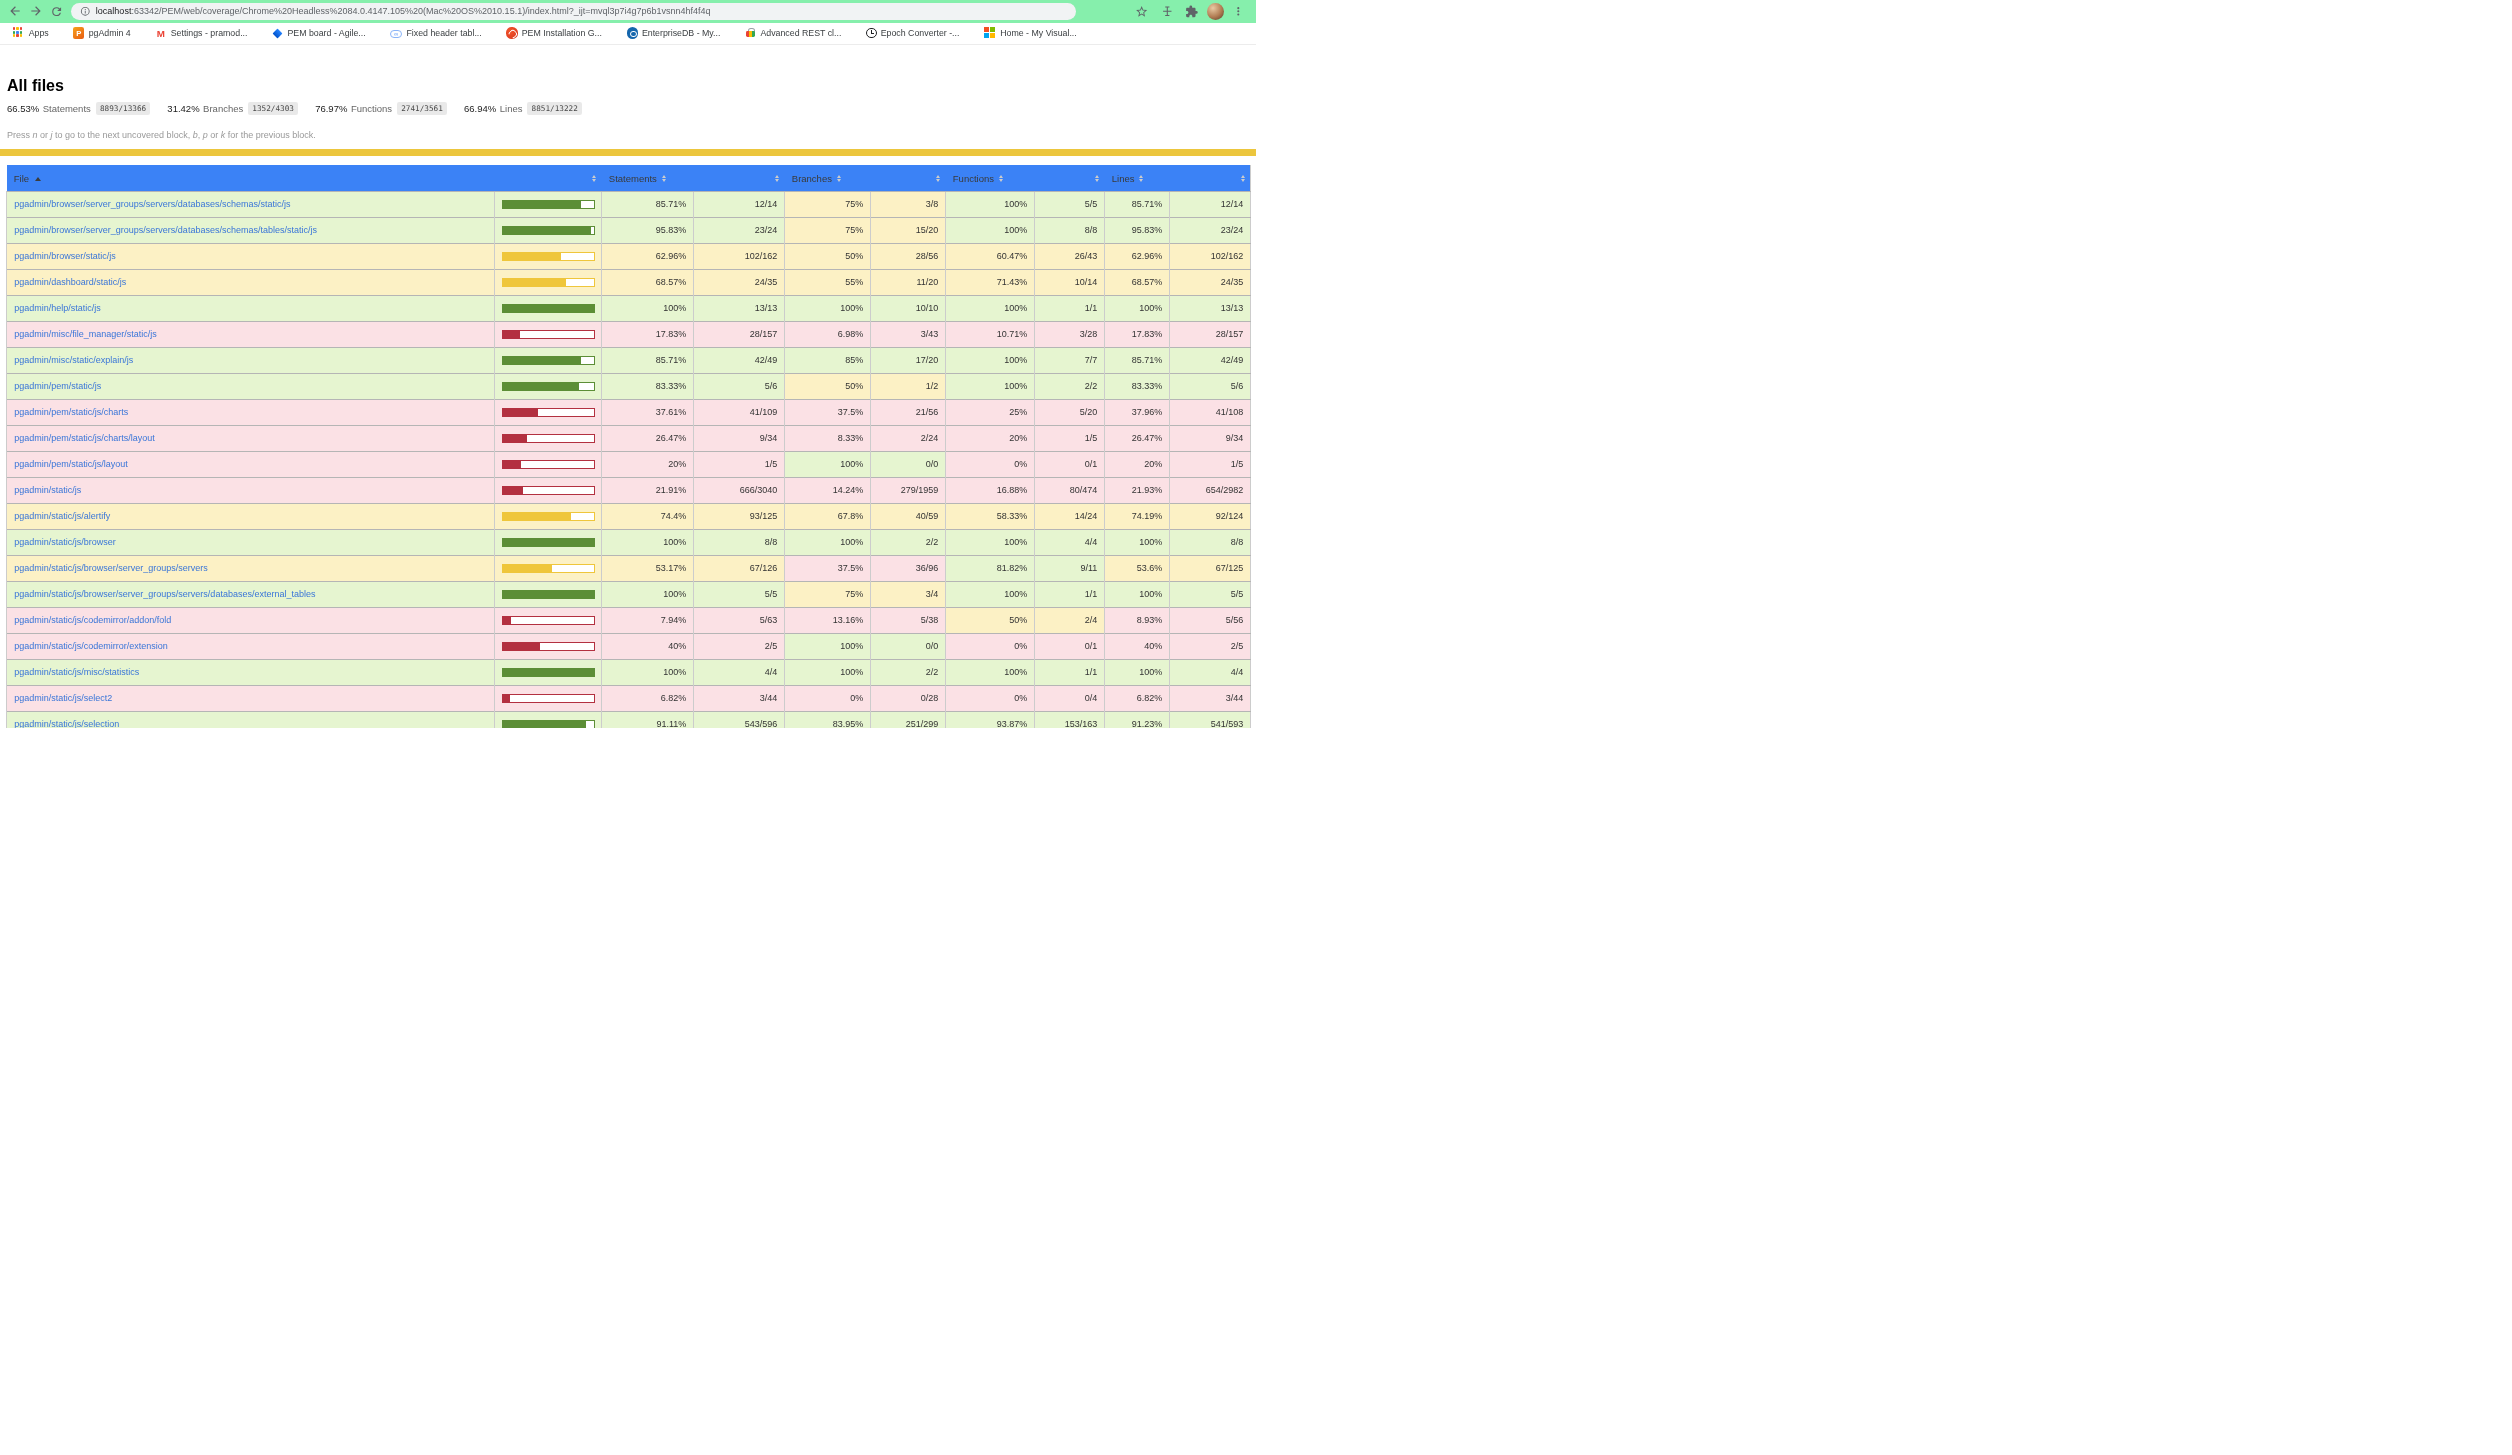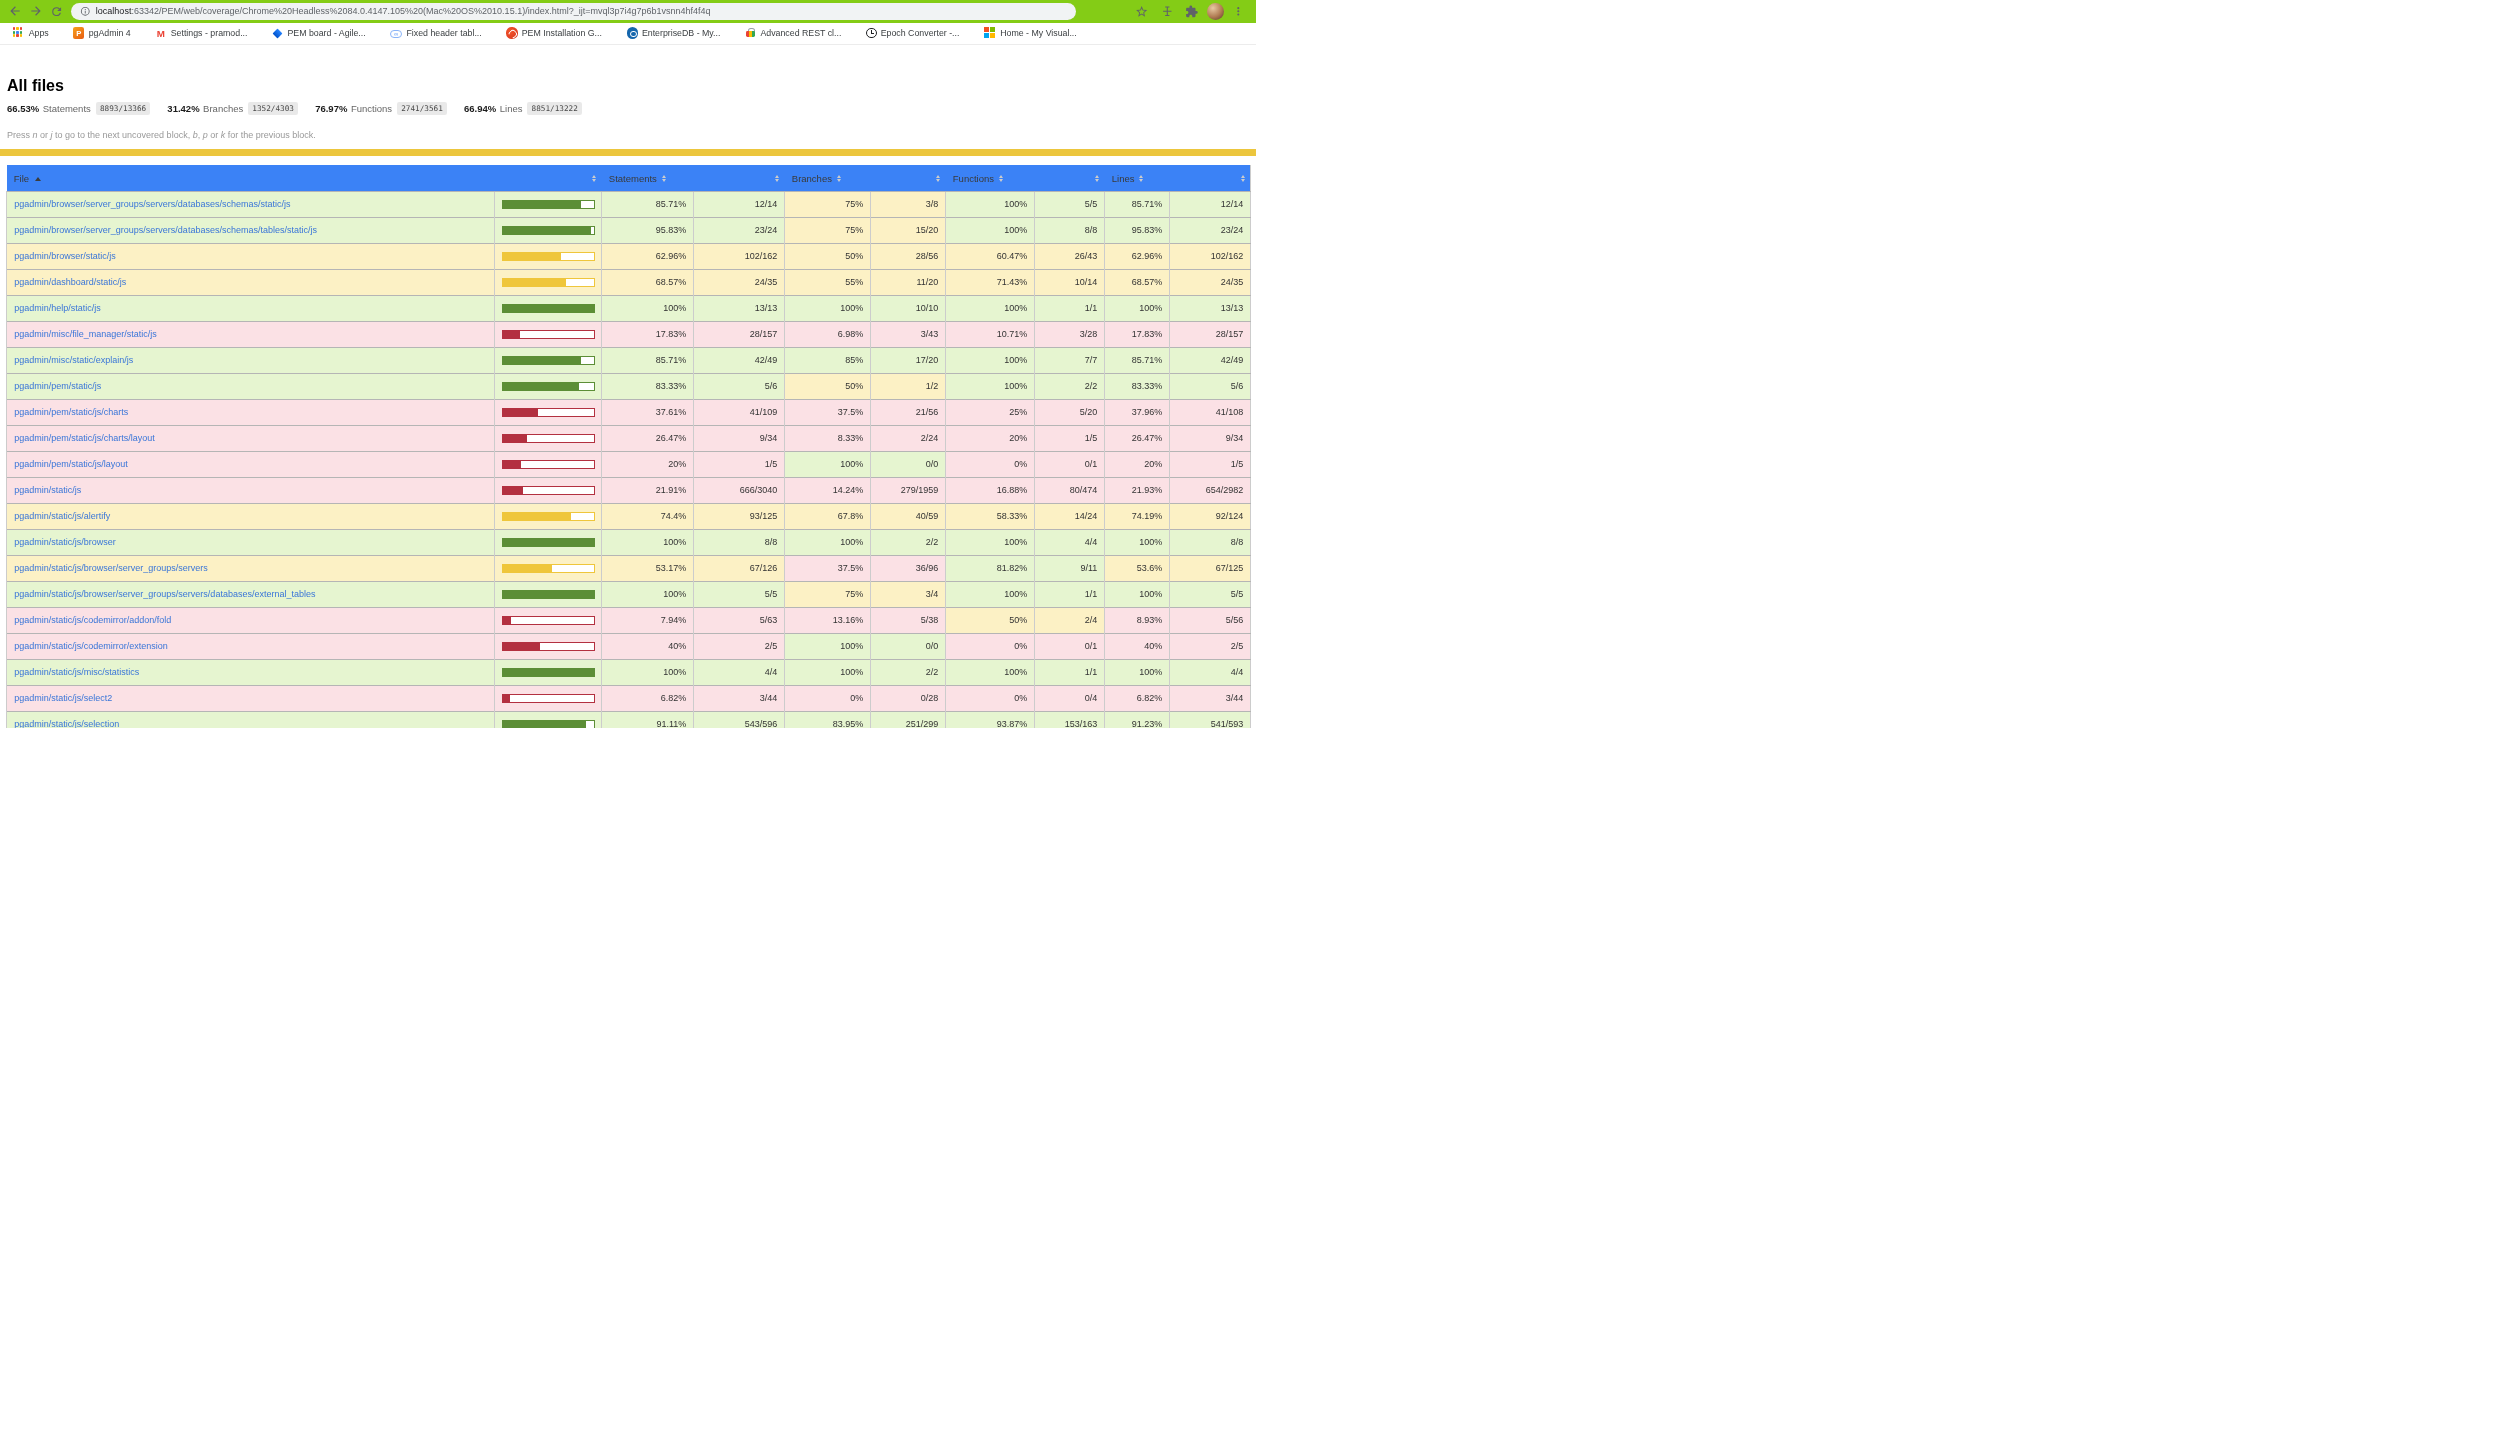--- a/index.html
+++ b/index.html
@@ -1,20 +1,20 @@
 <!DOCTYPE html>
 <html style="--bg-high: #e6f5d0; --bg-med: #fcf1c5; --bg-low: #fbe1e5; --bar-high: #5c8e36; --bar-med: #efc63b; --bar-low: #b33040; --status-line: #ecc63d; --link: #3a76d8;font-size:11.2px"><head>
 <meta charset="utf-8">
 <style>
   * { margin:0; padding:0; box-sizing:border-box; }
   html,body { width:1256px; height:728px; overflow:hidden; background:#fff;
     font-family:"Liberation Sans", sans-serif; color:#202124; }
 
   
-  .toolbar { height:22.5px; display:flex; align-items:center; padding:0 7px 0 4.2px; background:#84cc16; }
+  .toolbar { height:22.5px; display:flex; align-items:center; padding:0 7px 0 4.2px; background:#86efac; }
   .nav-btn { width:21px; height:19.7px; display:flex; align-items:center; justify-content:center;
     border:none; background:transparent; cursor:pointer; flex:none; }
   .nav-btn svg { fill:#5f6368; }
   .omnibox { flex:none; width:1005px; height:17px; margin-left:4.2px; background:#f1f3f4;
     border-radius:8.4px; display:flex; align-items:center; padding:0 8.4px; overflow:hidden; }
   .omnibox svg { fill:#5f6368; flex:none; }
   .url-text { margin-left:5.6px; font-size:9px; white-space:nowrap; }
   .url-host { color:#202124; }
   .url-rest { color:#5f6368; }
   .tb-right { display:flex; align-items:center; margin-left:auto; gap:4.2px; }
@@ -53,21 +53,21 @@
   .bi-clock::before { content:""; position:absolute; left:3.9px; top:1.4px; width:1.1px; height:3.2px;
     background:#202124; }
   .bi-clock::after { content:""; position:absolute; left:3.9px; top:3.9px; width:2.8px; height:1.1px;
     background:#202124; }
   .bi-ms-squares { display:grid; grid-template-columns:4.9px 4.9px; grid-template-rows:4.9px 4.9px; gap:0.7px;
     margin:0.4px; }
 
   
   .page-title { margin:32px 0 0 7px; font-size:16px; font-weight:700; color:#000; }
   .summary { margin:7.7px 0 0 7px; font-size:9.5px; display:flex; align-items:center; }
-  .sum-pct { font-weight:700; color:#1c1c1c; }
+  .sum-pct { font-weight:400; color:#1c1c1c; }
   .sum-label { color:#666; margin-left:3.5px; }
   .sum-ratio { margin:0 17px 0 4.9px; background:#e9e9e9; color:#4a4a4a; border-radius:2.1px;
     padding:1.8px 4.2px; font-family:"DejaVu Sans Mono", monospace; font-size:7.7px; }
   .hint { margin:14.8px 0 0 7px; font-size:9px; color:#999; }
   .hint em { font-style:italic; }
   .status-line { margin-top:9.8px; height:7px; width:100%; background:var(--status-line); }
 
   
   table.coverage { border-collapse:collapse; table-layout:fixed; width:1243px; margin:9px 0 0 6.3px;
     font-size:9px; border-right:0.7px solid #ccc; }

